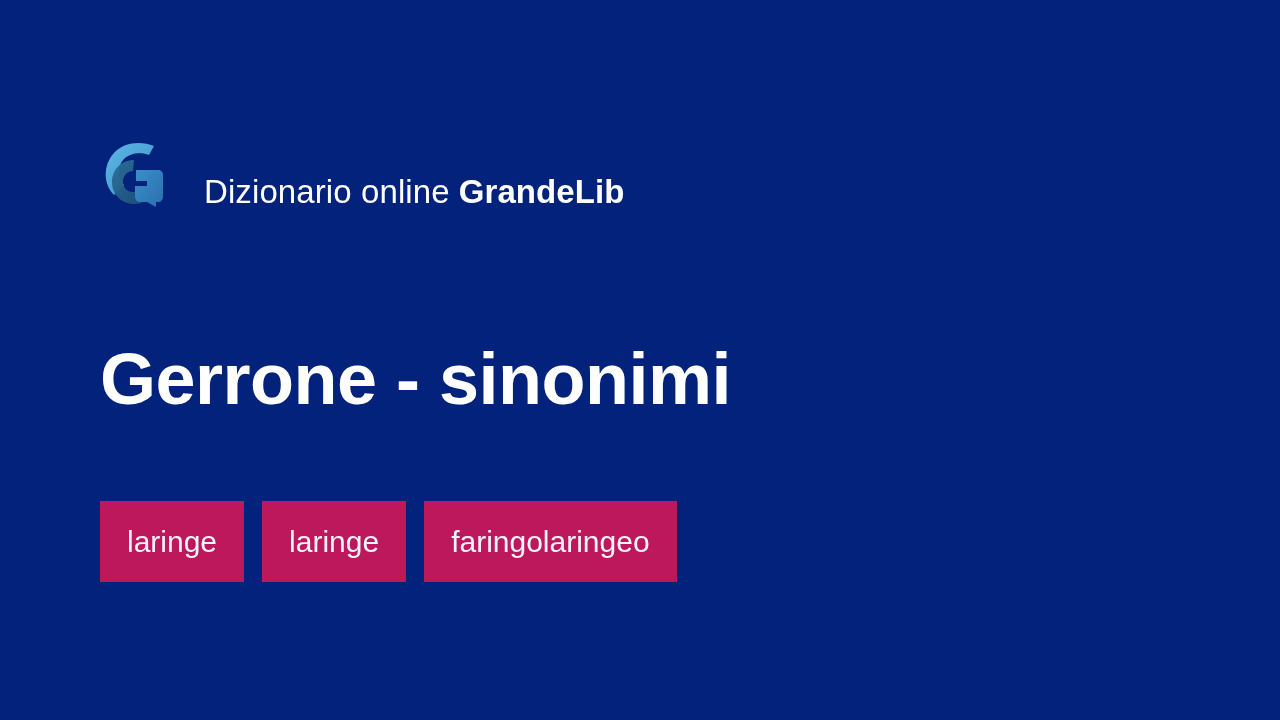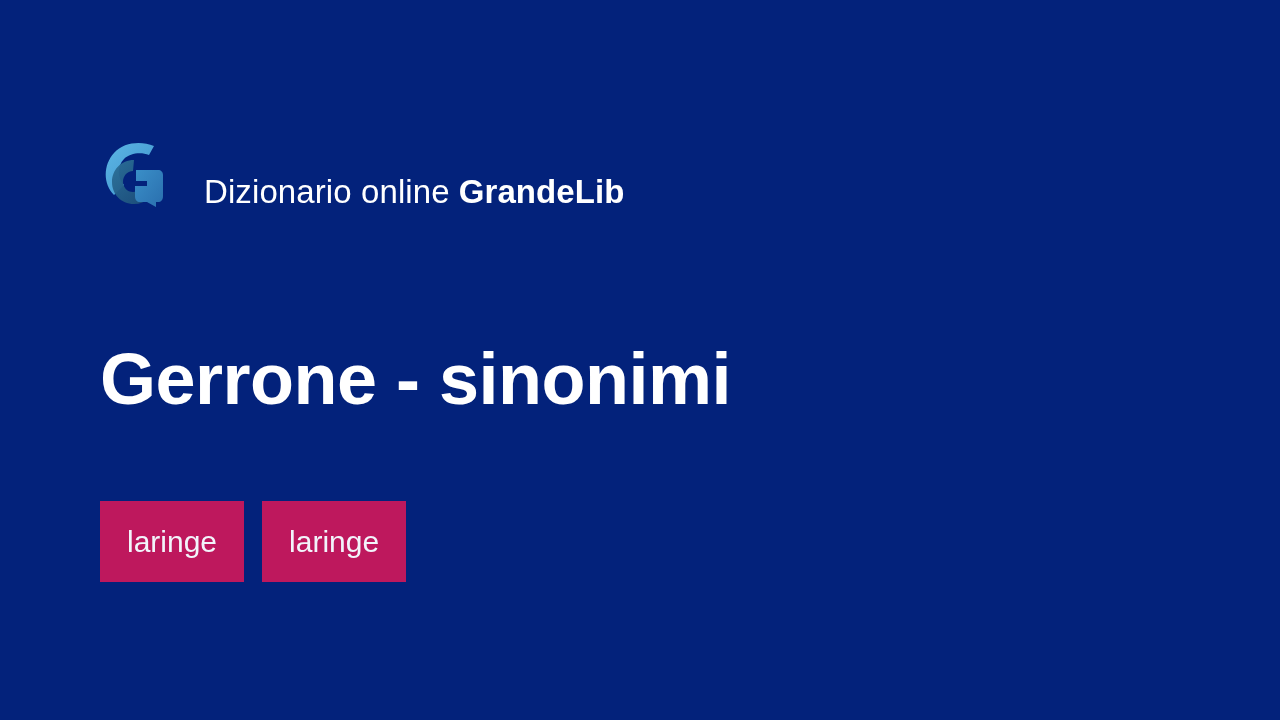--- a/index.html
+++ b/index.html
@@ -135,15 +135,16 @@
     <div class="brand-title">
       <span>Dizionario online</span><span class="brand-name">GrandeLib</span>
     </div>
   </div>
 
   <h1 class="headline">Gerrone - sinonimi</h1>
 
   <div class="chips">
     <a class="chip">laringe</a>
     <a class="chip">laringe</a>
+    <a class="chip">faringolaringeo</a>
   </div>
 
 </div>
 
 </body></html>

